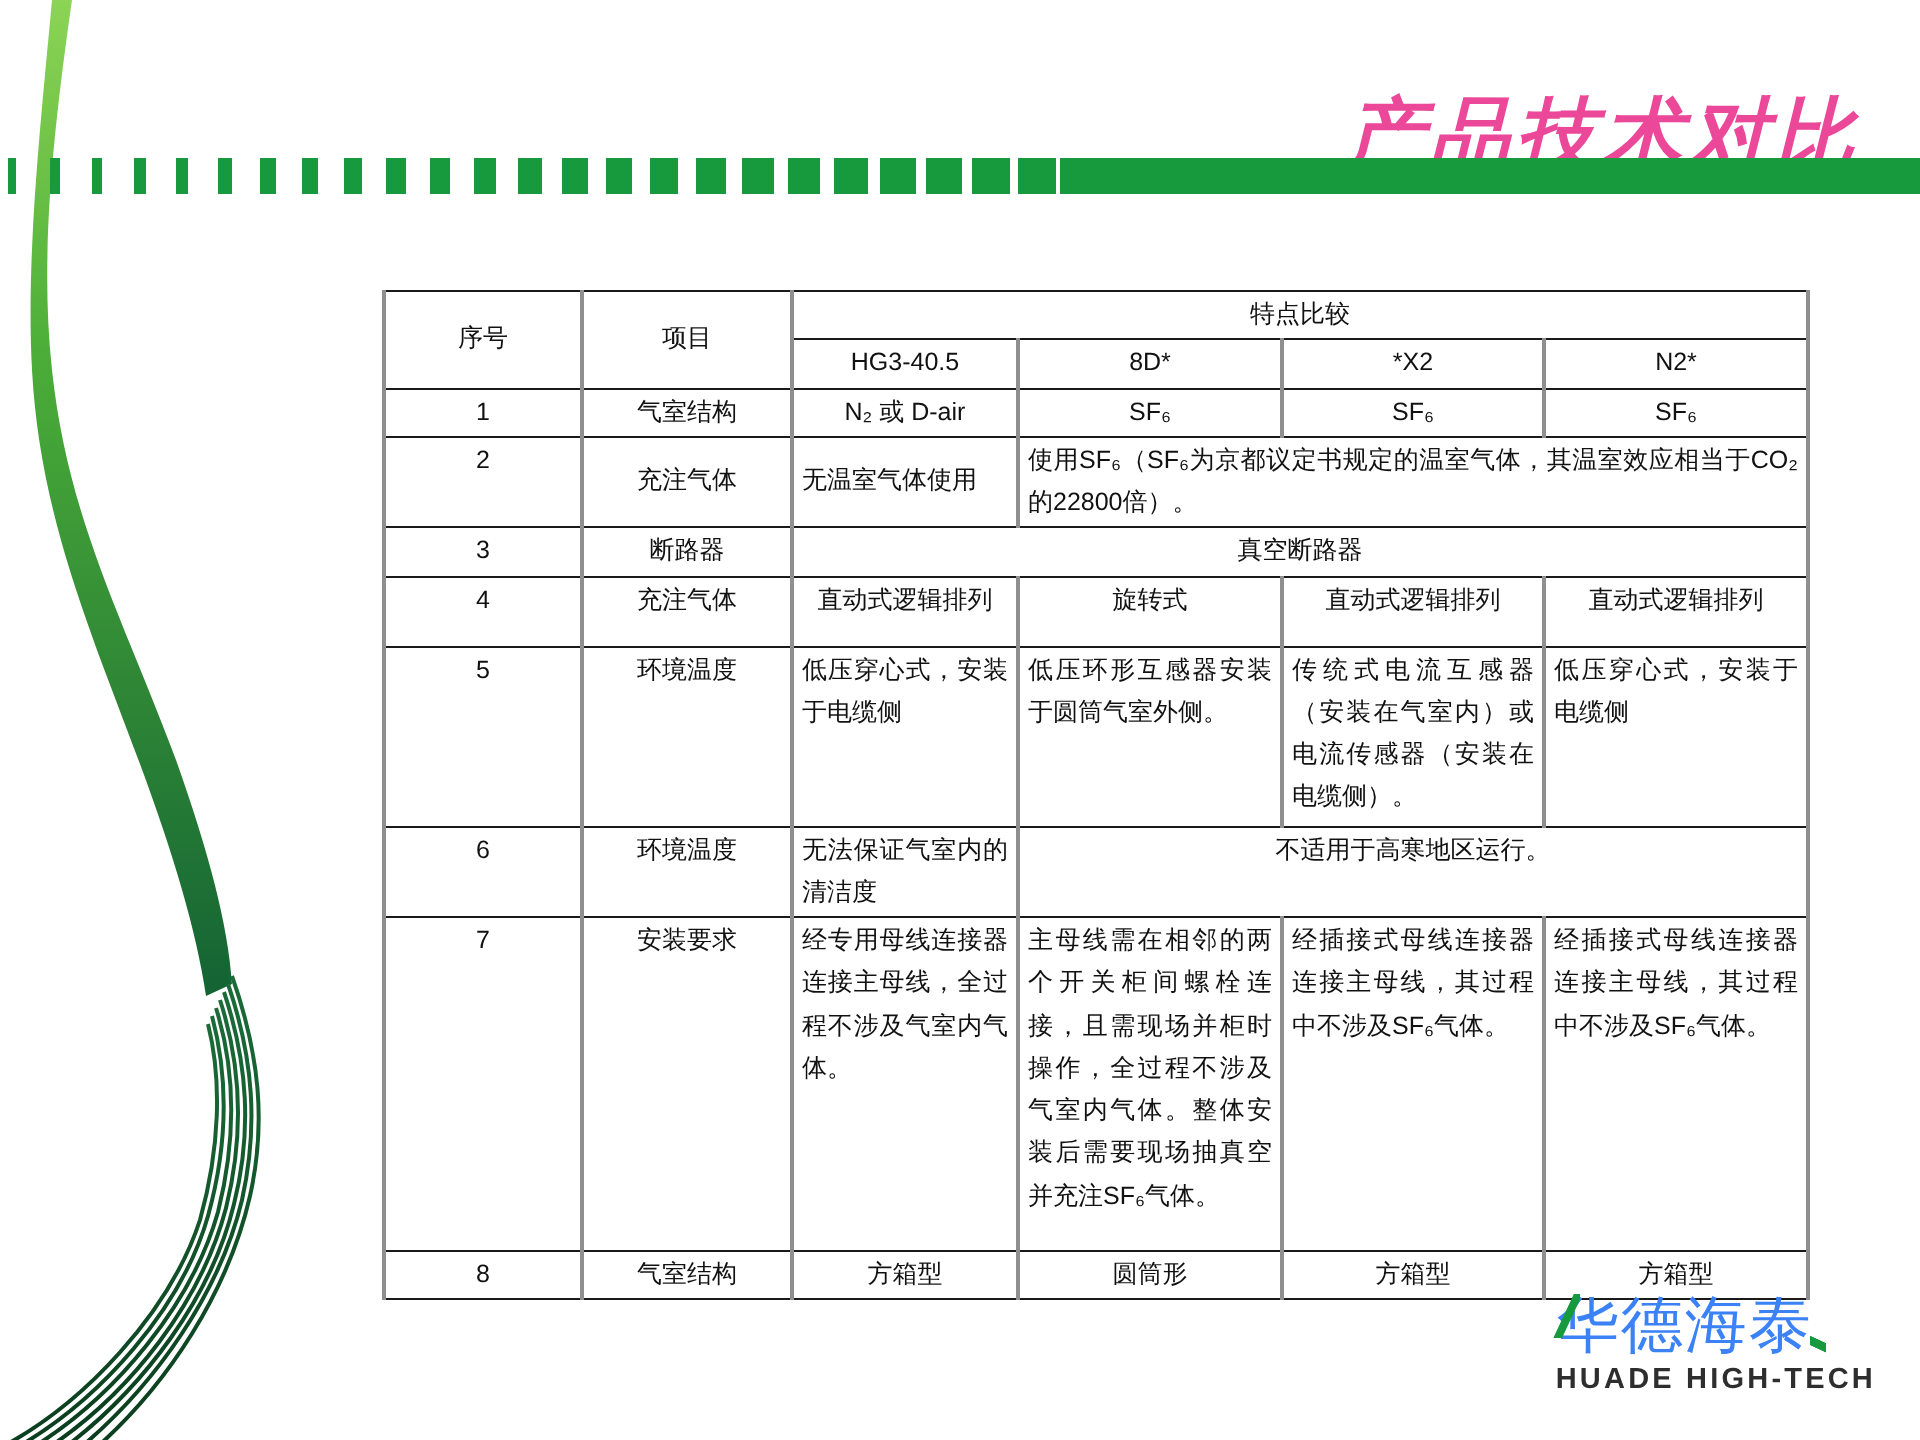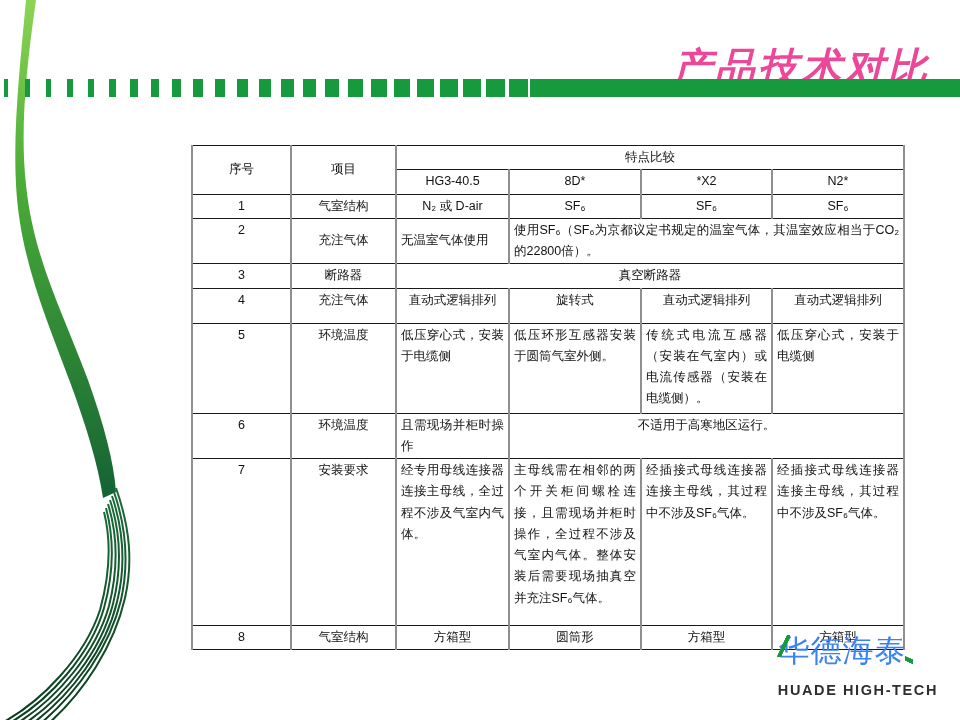--- a/index.html
+++ b/index.html
@@ -50,21 +50,21 @@
   .logo-slash{
     position:absolute;left:-2px;top:1px;width:14px;height:22px;
     background:linear-gradient(115deg,transparent 44%,#169a3d 46%,#169a3d 62%,transparent 64%);
   }
   .logo-tick{
     position:absolute;right:-7px;bottom:1px;width:8px;height:12px;
     background:linear-gradient(25deg,transparent 40%,#169a3d 42%,#169a3d 70%,transparent 72%);
   }
   .logo-en{
     font-size:14.5px;font-weight:600;color:#2e2e2e;
-    letter-spacing:1.6px;margin-top:14px;white-space:nowrap;padding-left:31px;
+    letter-spacing:1.6px;margin-top:2px;white-space:nowrap;padding-left:31px;
   }
 </style>
 </head>
 <body>
 
 <svg class="ribbon" viewBox="0 0 180 720" width="180" height="720">
   <defs>
     <linearGradient id="rg1" x1="0" y1="0" x2="0" y2="1">
       <stop offset="0" stop-color="#8cd455"></stop>
       <stop offset="0.35" stop-color="#4cae38"></stop>
@@ -180,21 +180,21 @@
     <td class="c">环境温度</td>
     <td class="j">低压穿心式，安装于电缆侧</td>
     <td class="j">低压环形互感器安装于圆筒气室外侧。</td>
     <td class="j">传统式电流互感器（安装在气室内）或电流传感器（安装在电缆侧）。</td>
     <td class="j">低压穿心式，安装于电缆侧</td>
   </tr>
 
   <tr style="height:38px">
     <td class="c">6</td>
     <td class="c">环境温度</td>
-    <td class="j">且需现场并柜时操作</td>
+    <td class="j">无法保证气室内的清洁度</td>
     <td class="c" colspan="3">不适用于高寒地区运行。</td>
   </tr>
 
   <tr style="height:167px">
     <td class="c">7</td>
     <td class="c">安装要求</td>
     <td class="j">经专用母线连接器连接主母线，全过程不涉及气室内气体。</td>
     <td class="j">主母线需在相邻的两个开关柜间螺栓连接，且需现场并柜时操作，全过程不涉及气室内气体。整体安装后需要现场抽真空并充注SF₆气体。</td>
     <td class="j">经插接式母线连接器连接主母线，其过程中不涉及SF₆气体。</td>
     <td class="j">经插接式母线连接器连接主母线，其过程中不涉及SF₆气体。</td>

